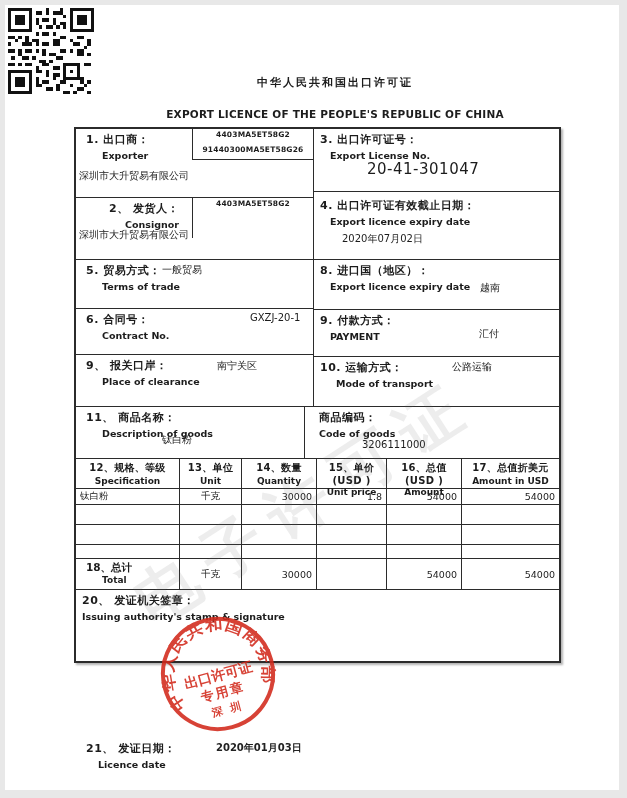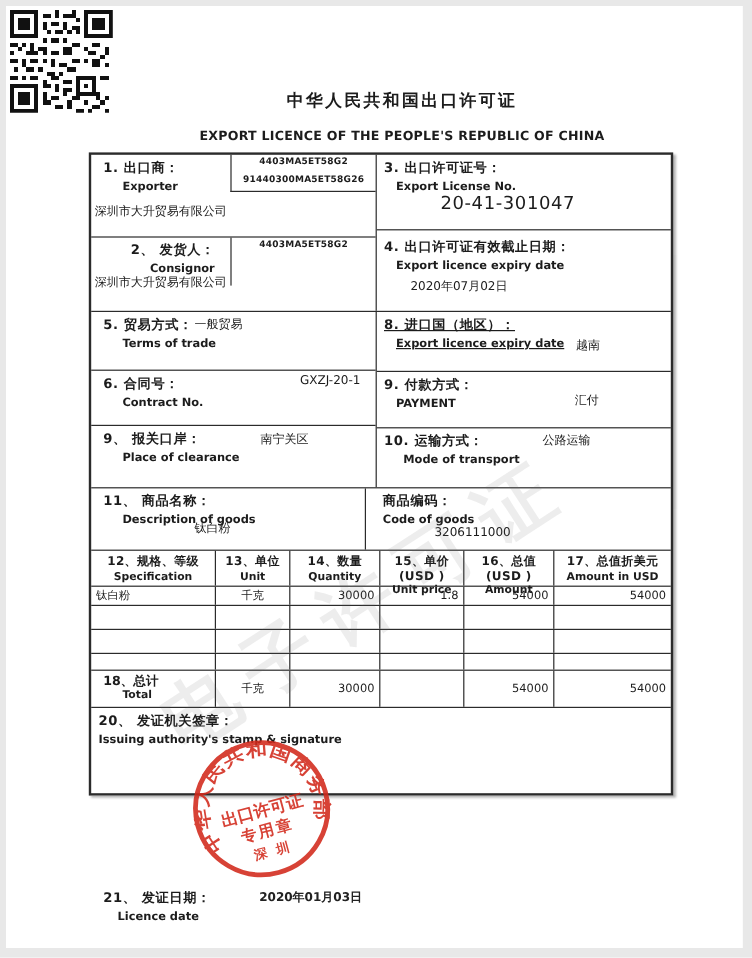--- a/index.html
+++ b/index.html
@@ -12,21 +12,21 @@
     overflow:hidden;
   }
   .page {
     position:absolute; left:5px; top:5px; width:614px; height:785px;
     background:#ffffff;
   }
   
   .qr { position:absolute; left:3px; top:3px; width:86px; height:86px; }
   .doc-title {
     position:absolute; left:80px; top:70px; width:500px;
-    text-align:center; font-size:14px; font-weight:bold; letter-spacing:2px;
+    text-align:center; font-size:11px; font-weight:bold; letter-spacing:2px;
   }
   .doc-subtitle {
     position:absolute; left:80px; top:103px; width:500px;
     text-align:center; font-size:10.5px; font-weight:bold; letter-spacing:.2px;
   }
   
   .watermark {
     position:absolute; left:70px; top:455px; width:460px;
     text-align:center; font-size:62px; font-weight:bold; letter-spacing:16px;
     color:rgba(110,110,110,0.12);
@@ -243,21 +243,21 @@
           <div class="lab-en">Contract No.</div>
           <div class="val abs" style="left:174px; top:3px;">GXZJ-20-1</div>
         </div>
         <div class="cell" style="flex:1;">
           <div class="lab-zh">9、 报关口岸：</div>
           <div class="lab-en">Place of clearance</div>
           <div class="val abs" style="left:141px; top:4px;">南宁关区</div>
         </div>
       </div>
       <div class="colR">
-        <div class="cell bb" style="height:50px;text-decoration:underline;">
+        <div class="cell bb" style="height:50px;">
           <div class="lab-zh" style="padding-left:6px;">8.  进口国（地区）：</div>
           <div class="lab-en" style="margin-left:16px;">Export licence expiry date</div>
           <div class="val abs" style="left:166px; top:21px;">越南</div>
         </div>
         <div class="cell bb" style="height:47px;">
           <div class="lab-zh" style="padding-left:6px;">9.  付款方式：</div>
           <div class="lab-en" style="margin-left:16px;">PAYMENT</div>
           <div class="val abs" style="left:165px; top:17px;">汇付</div>
         </div>
         <div class="cell" style="flex:1;">

